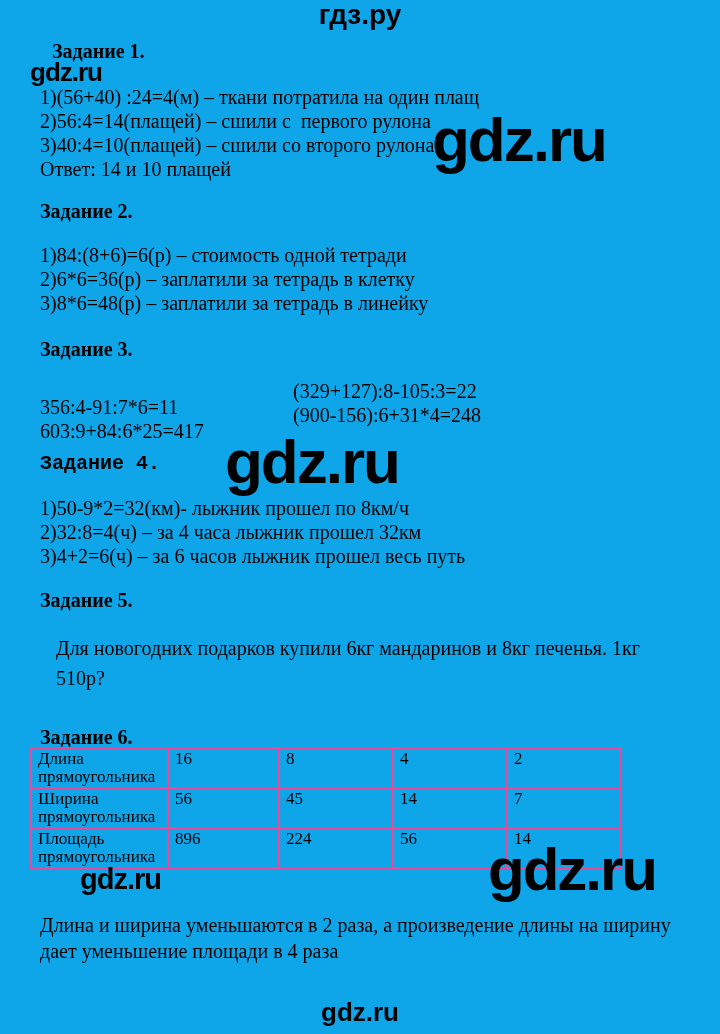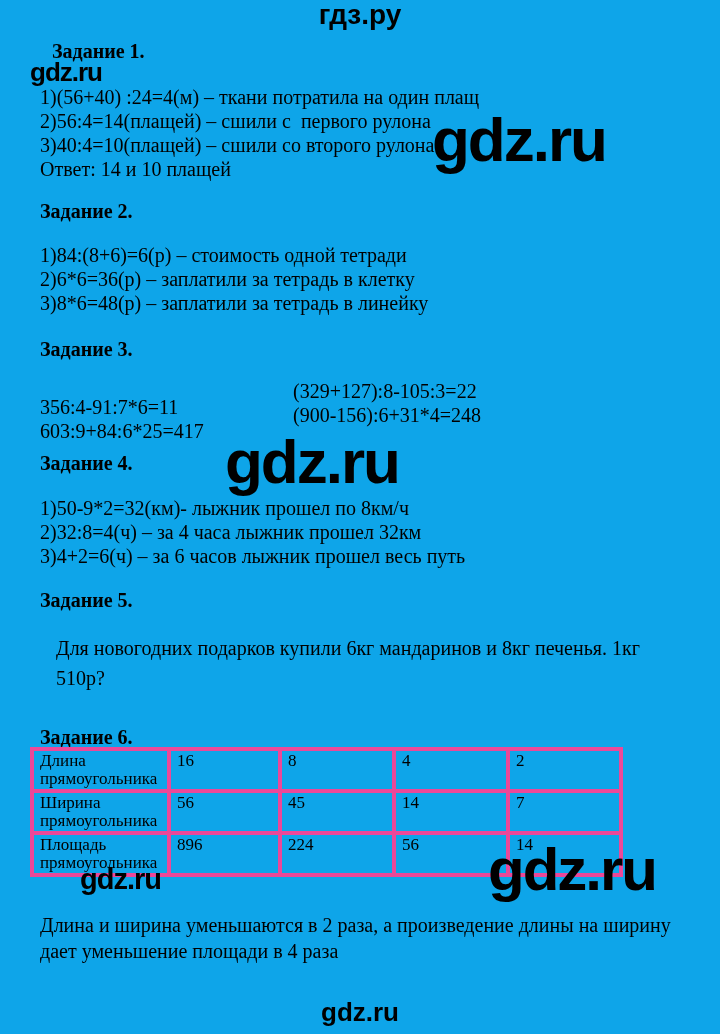--- a/index.html
+++ b/index.html
@@ -45,21 +45,21 @@
   .wm-big    { font-size: 62px; line-height: 60px; letter-spacing: -2px; }
   .wm-big3   { font-size: 60px; line-height: 58px; letter-spacing: -2px; }
   .para30 .line { line-height: 30px; margin-left: 16px; }
   .para26 .line { line-height: 26px; }
   table.task6 {
     border-collapse: collapse;
     table-layout: fixed;
     width: 589px;
   }
   table.task6 td {
-    border: 4px solid #ec4899;
+    border: 2px solid #ec4899;
     vertical-align: top;
     font-family: "Liberation Serif", "DejaVu Serif", serif;
     font-size: 17px;
     line-height: 18px;
     padding: 1px 20px 1px 6px;
     height: 36px;
     overflow: hidden;
   }
   .col-label { width: 137px; }
   .col-v1 { width: 111px; }
@@ -94,21 +94,21 @@
   <div class="abs heading" style="left:40px; top:338px;">Задание 3.</div>
   <div class="abs" style="left:40px; top:395px;">
     <div class="serif line">356:4-91:7*6=11</div>
     <div class="serif line">603:9+84:6*25=417</div>
   </div>
   <div class="abs" style="left:293px; top:379px;">
     <div class="serif line">(329+127):8-105:3=22</div>
     <div class="serif line">(900-156):6+31*4=248</div>
   </div>
 
-  <div class="abs heading" style="left:40px; top:452px;">Задание 4.</div>
+  <div class="abs heading" style="left:40px; top:452px;font-family:Liberation Mono, monospace;">Задание 4.</div>
   <div class="abs wm wm-big" style="left:225px; top:432px;">gdz.ru</div>
   <div class="abs" style="left:40px; top:496px;">
     <div class="serif line">1)50-9*2=32(км)- лыжник прошел по 8км/ч</div>
     <div class="serif line">2)32:8=4(ч) – за 4 часа лыжник прошел 32км</div>
     <div class="serif line">3)4+2=6(ч) – за 6 часов лыжник прошел весь путь</div>
   </div>
 
   <div class="abs heading" style="left:40px; top:589px;">Задание 5.</div>
   <div class="abs para30" style="left:40px; top:633px;">
     <div class="serif line">Для новогодних подарков купили 6кг мандаринов и 8кг печенья. 1кг</div>

